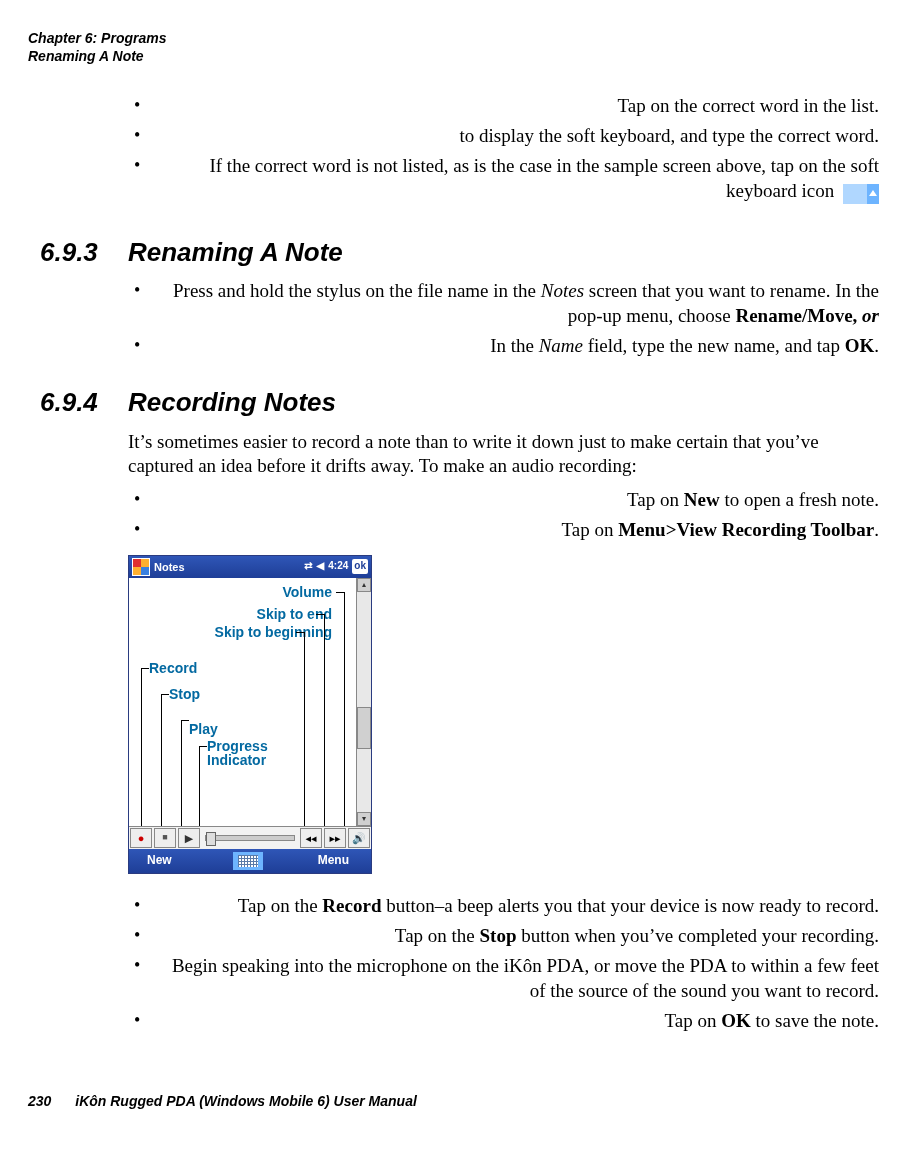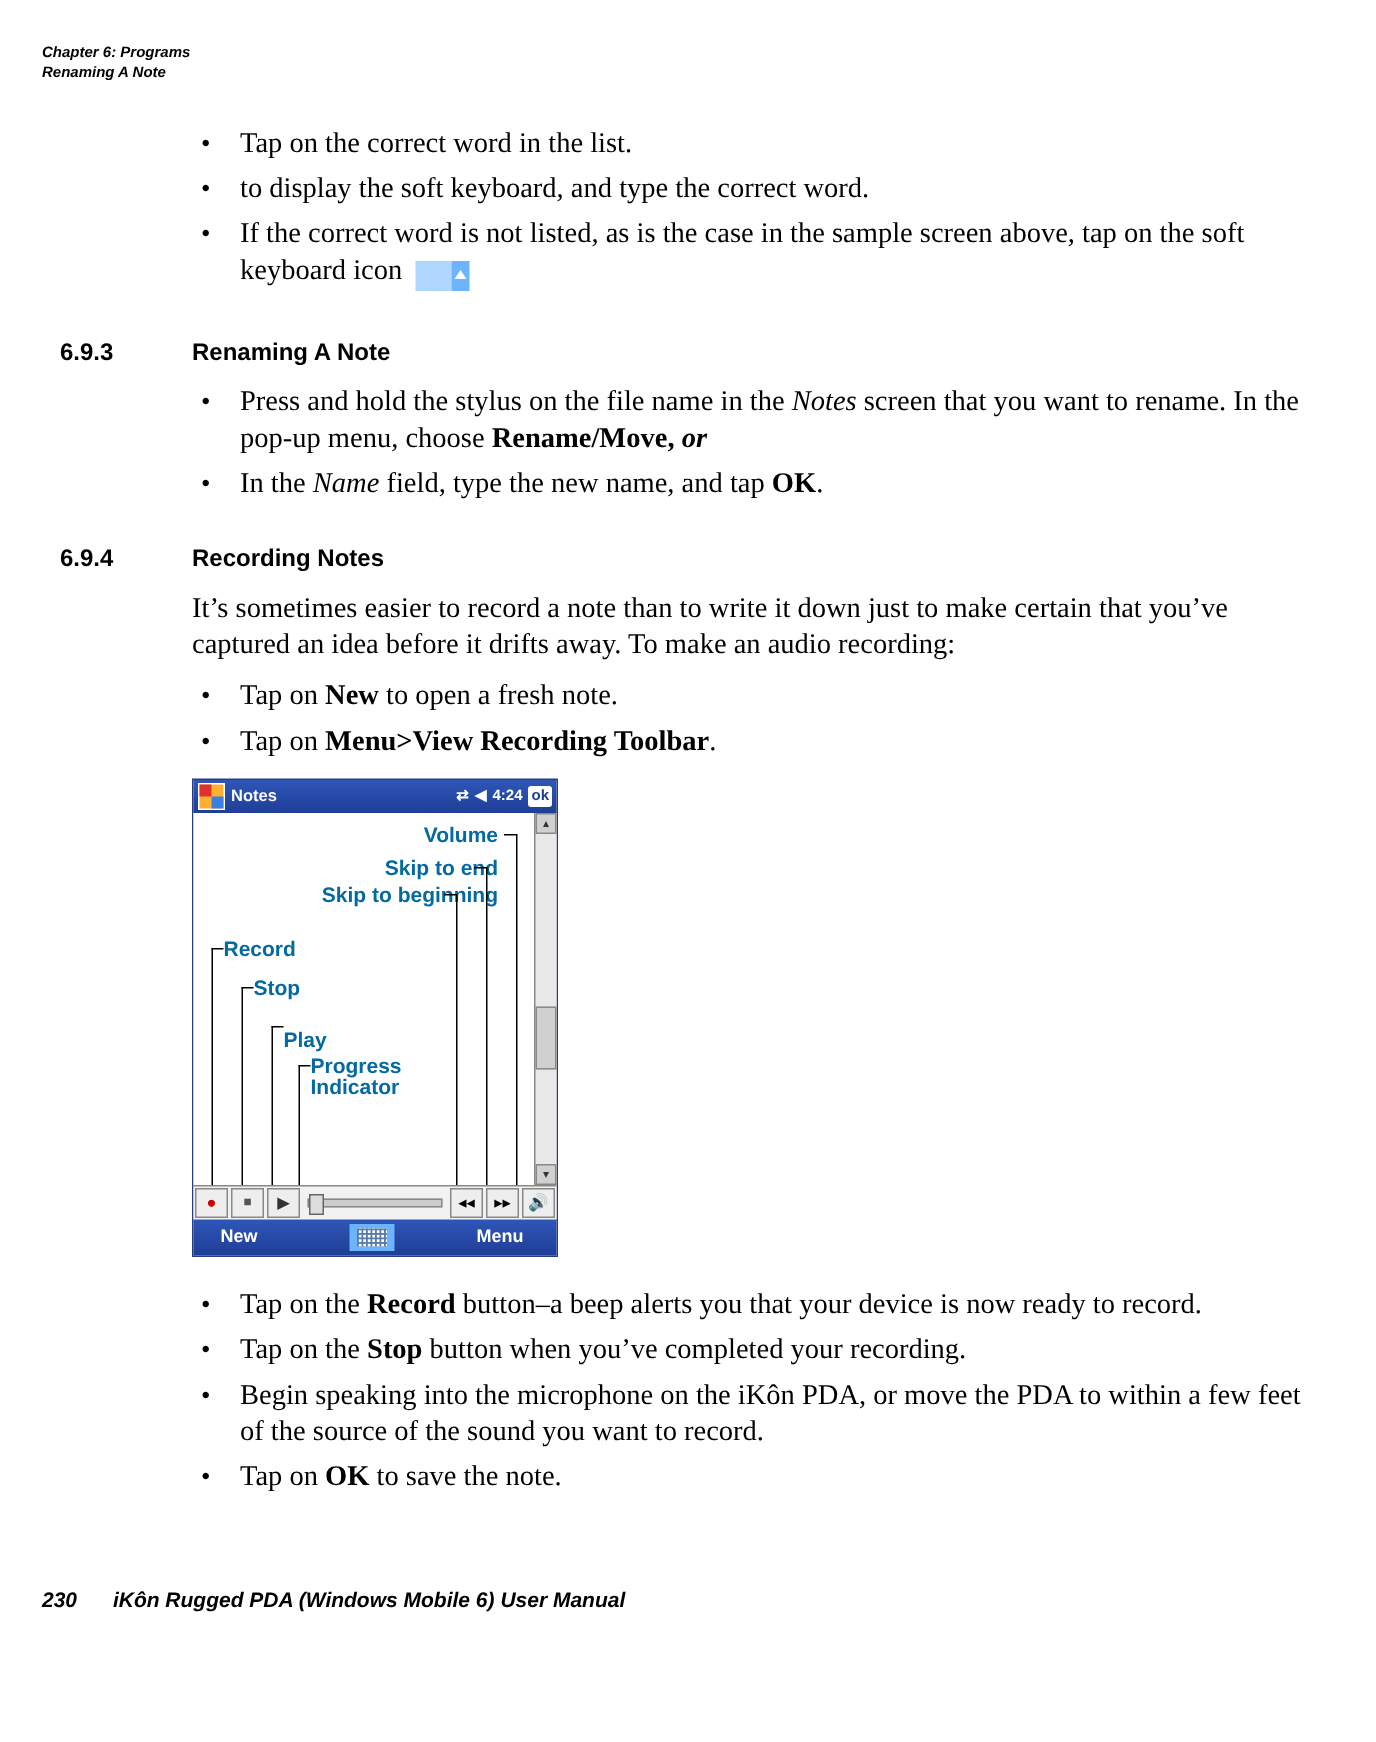--- a/index.html
+++ b/index.html
@@ -9,35 +9,36 @@
     margin: 0;
     padding: 30px 28px 40px 28px;
     width: 917px;
     box-sizing: border-box;
     line-height: 1.28;
   }
   .running-head {
     font-family: Arial, Helvetica, sans-serif;
     font-weight: bold;
     font-style: italic;
-    font-size: 10px;
+    font-size: 14px;
     margin-bottom: 28px;
   }
   .running-head .line1 { display:block; }
   .running-head .line2 { display:block; }
   .indent-block { margin-left: 100px; margin-right:10px;}
   ul.bullets {
     list-style: none;
     padding: 0;
     margin: 0 0 0 0;
   }
   ul.bullets > li {
     position: relative;
     padding-left: 32px;
     margin-bottom: 6px;
+    text-align: right;
   }
   ul.bullets > li::before {
     content: "•";
     position: absolute;
     left: 6px;
     top: 0;
     font-size: 18px;
   }
   .kb-icon {
     display: inline-block;
@@ -60,22 +61,23 @@
     position:relative;
   }
   .kb-icon .kb-arrow::after{
     content:""; position:absolute; left:2px; top:6px;
     width:0; height:0; border-left:4px solid transparent; border-right:4px solid transparent;
     border-bottom:6px solid #fff;
   }
   h2.section-head {
     font-family: Arial, Helvetica, sans-serif;
     font-weight: bold;
-    font-size: 16px;
+    font-size: 26px;
     margin: 28px 0 10px 0;
+    font-style: italic;
   }
   h2.section-head .sec-num { display:inline-block; width:88px; margin-left:-100px; padding-left:12px; }
   .body-para { margin: 4px 0 10px 0; }
   .bold { font-weight: bold; }
   .ital { font-style: italic; }
   .footer {
     position: relative;
     margin-top: 60px;
     font-family: Arial, Helvetica, sans-serif;
     font-size: 14px;

